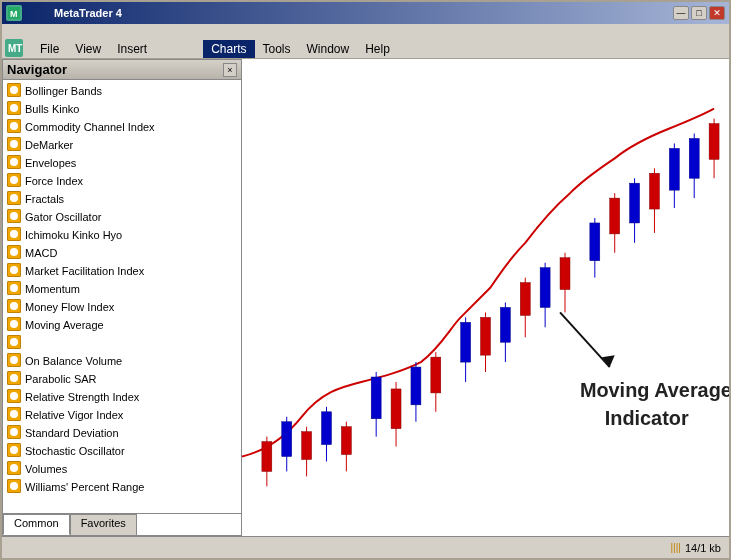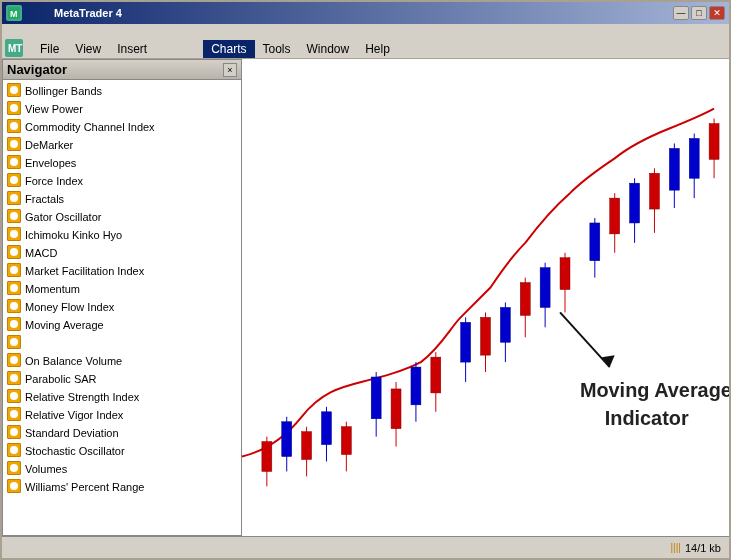--- a/index.html
+++ b/index.html
@@ -100,21 +100,21 @@
         <div class="nav-item">
           <div class="nav-icon">
               <div class="nav-icon-inner"></div>
             </div>
           <span class="nav-label">Bollinger Bands</span>
         </div>
         <div class="nav-item">
           <div class="nav-icon">
               <div class="nav-icon-inner"></div>
             </div>
-          <span class="nav-label">View Power</span>
+          <span class="nav-label">Bulls Kinko</span>
         </div>
         <div class="nav-item">
           <div class="nav-icon">
               <div class="nav-icon-inner"></div>
             </div>
           <span class="nav-label">Commodity Channel Index</span>
         </div>
         <div class="nav-item">
           <div class="nav-icon">
               <div class="nav-icon-inner"></div>
@@ -229,20 +229,24 @@
           <span class="nav-label">Volumes</span>
         </div>
         <div class="nav-item">
           <div class="nav-icon">
               <div class="nav-icon-inner"></div>
             </div>
           <span class="nav-label">Williams' Percent Range</span>
         </div>
       </div>
 
+      <div class="navigator-tabs">
+        <div class="nav-tab active">Common</div>
+        <div class="nav-tab">Favorites</div>
+      </div>
     </div>
 
     <div class="chart-area">
       <svg class="chart-svg" viewBox="0 0 490 440" xmlns="http://www.w3.org/2000/svg">
 
         <rect width="490" height="440" fill="white"></rect>
 
         <path d="M0,380 C20,375 40,365 60,340 C80,315 100,310 120,305 C140,300 160,295 180,285 C200,270 210,250 220,240 C230,230 240,220 250,210 C260,195 270,180 285,165 C300,145 315,128 330,115 C345,100 360,90 375,80 C390,68 410,58 430,50 C450,42 460,38 475,30" stroke="#cc0000" stroke-width="2" fill="none"></path>
 
         <line x1="25" y1="360" x2="25" y2="410" stroke="#c00" stroke-width="1"></line>

